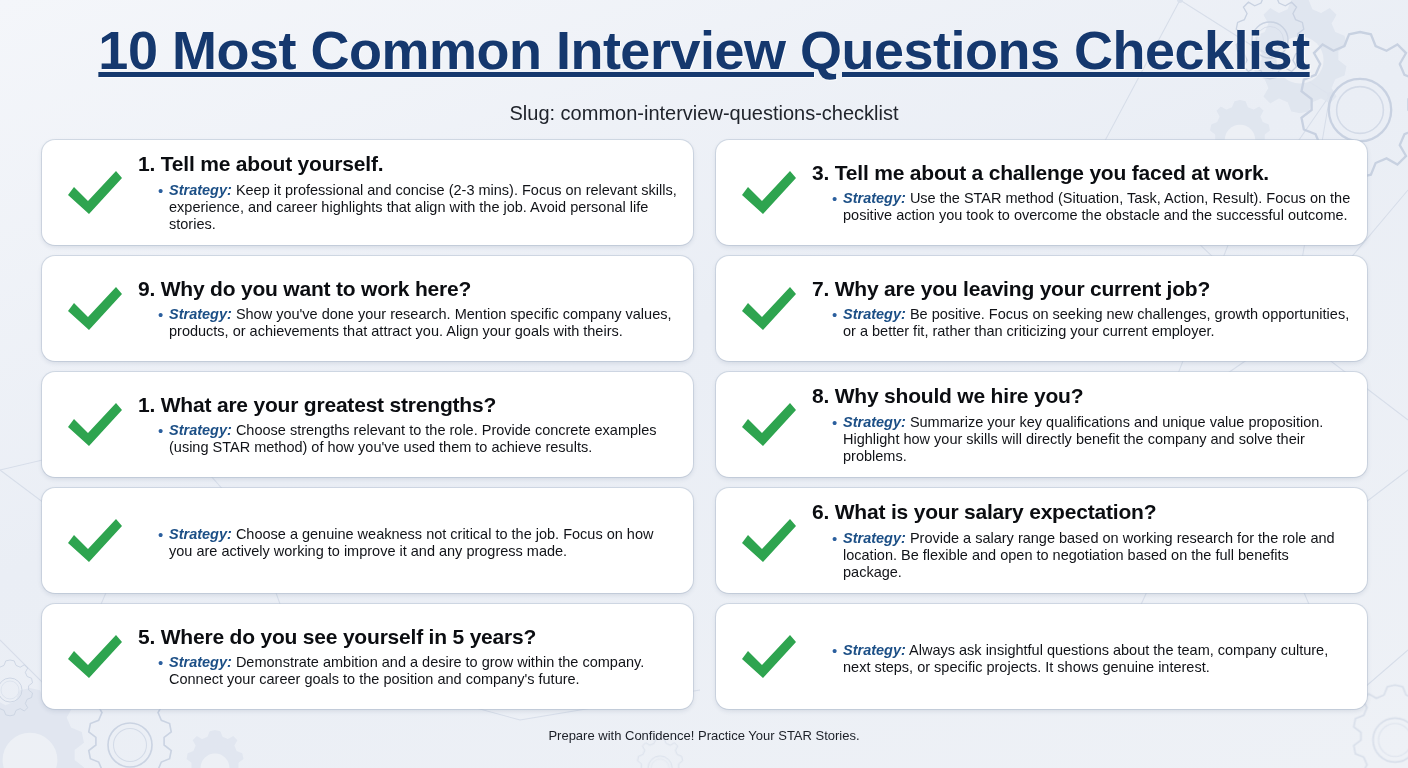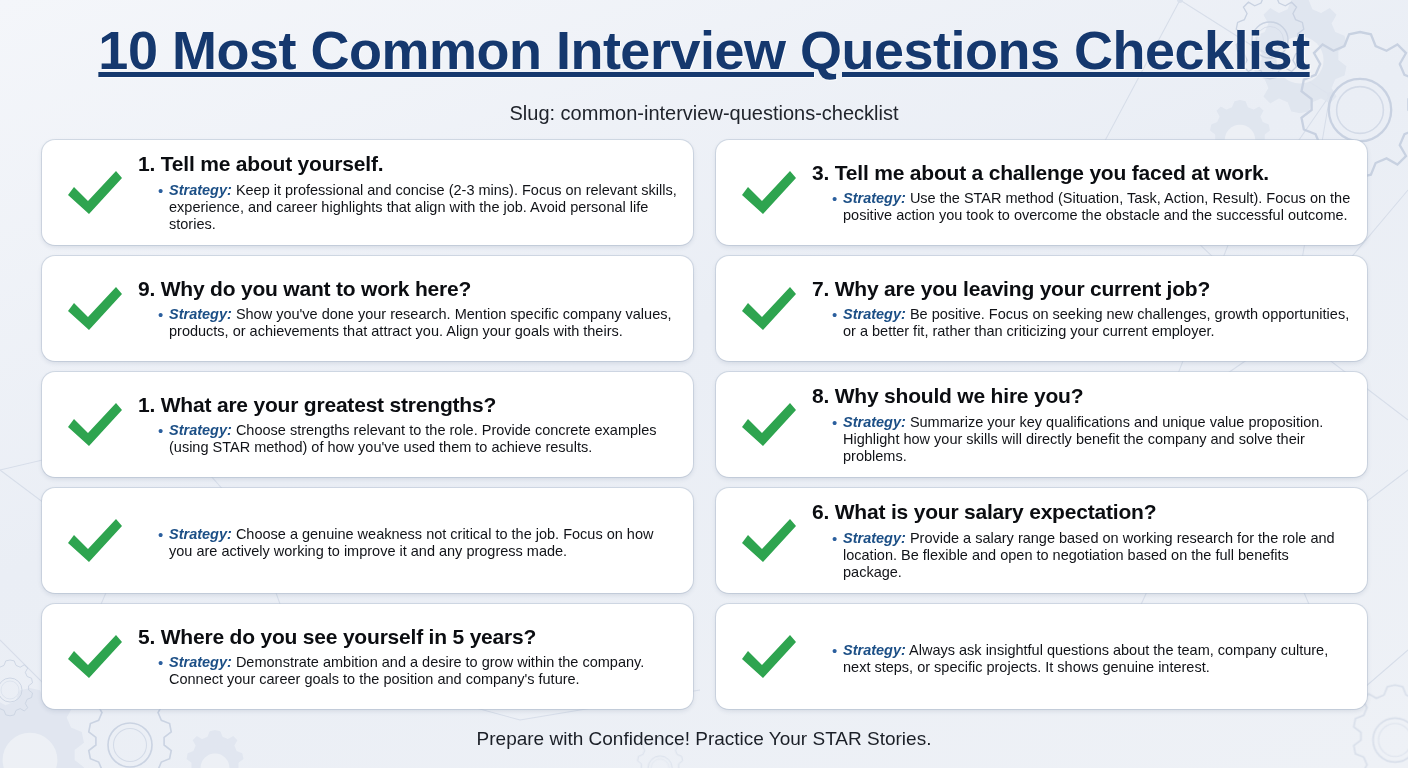--- a/index.html
+++ b/index.html
@@ -134,21 +134,21 @@
     font-style:italic;
     color:#1c4f86;
   }
 
   
   .footer{
     position:absolute;
     left:0; right:0;
     top:728px;
     text-align:center;
-    font-size:19px;
+    font-size:13px;
     color:#1b1f27;
   }
 </style>
 </head>
 <body>
 
 <div id="bg-wash"></div>
 
 <svg id="bg-decor" viewBox="0 0 1408 768" xmlns="http://www.w3.org/2000/svg">
   <defs>

